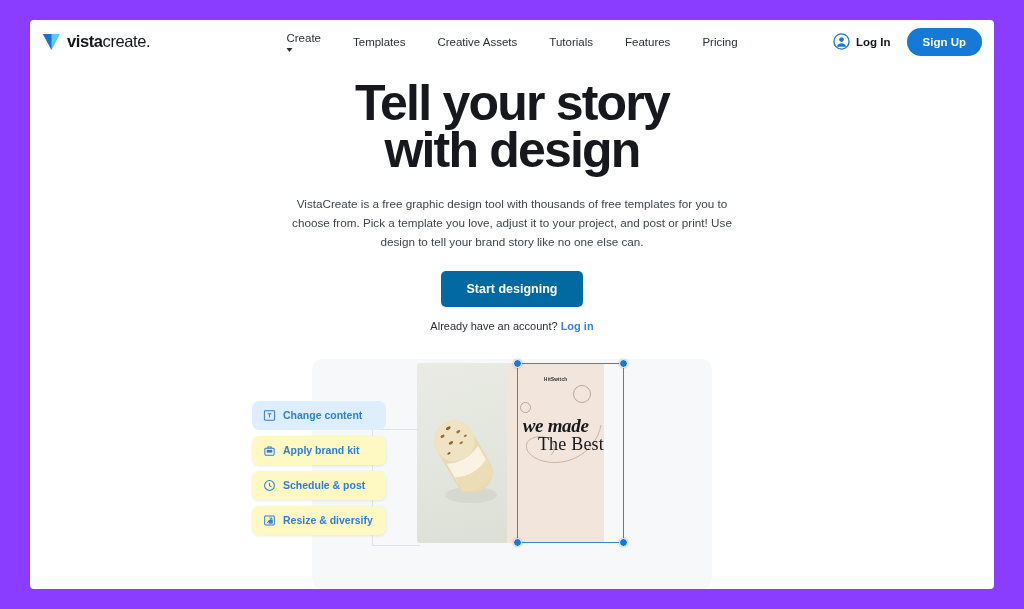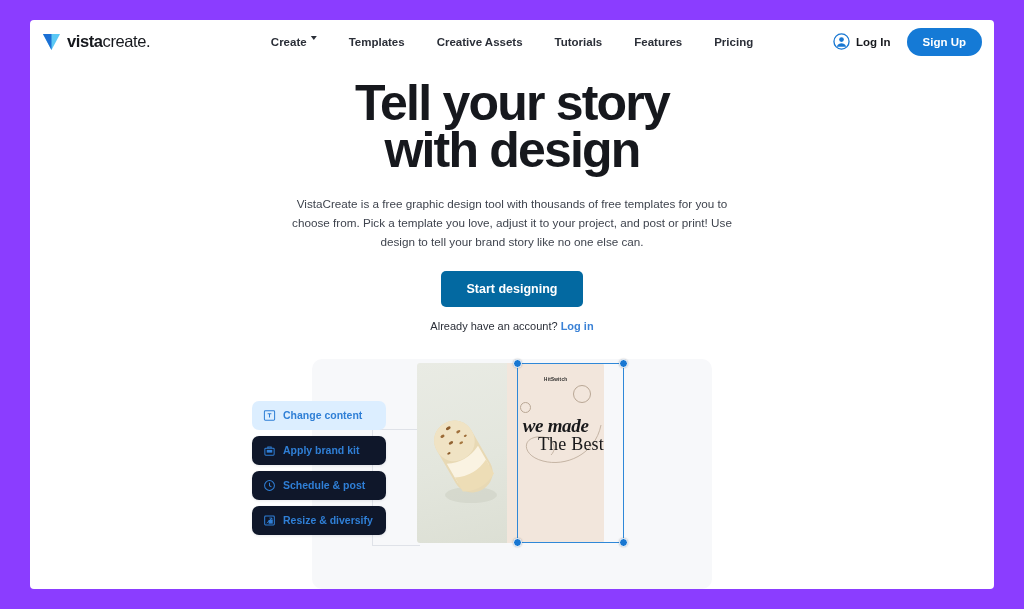--- a/index.html
+++ b/index.html
@@ -36,23 +36,23 @@
     color: #16181d; white-space: nowrap;
   }
   .logo-text b { font-weight: 700; }
   .logo-text span.light { font-weight: 400; }
 
   .nav {
     position: absolute; left: 50%; transform: translateX(-50%);
     display: flex; align-items: center; gap: 32px;
   }
   .nav-item {
-    font-size: 11.5px; font-weight: 700; color: #2b2f38;
+    font-size: 11.5px; font-weight: 400; color: #2b2f38;
     white-space: nowrap; cursor: pointer;
-    display: flex; align-items: flex-start; gap: 4px;
+    display: flex; align-items: flex-start; gap: 4px; flex-direction: column;
   }
   .caret {
     width: 0; height: 0;
     border-left: 3.5px solid transparent;
     border-right: 3.5px solid transparent;
     border-top: 4px solid #2b2f38;
     display: inline-block;
   }
 
   .header-right {
@@ -104,21 +104,21 @@
     background: #f7f8fa; border-radius: 10px;
   }
 
   .chips {
     position: absolute; left: 222px; top: 48px;
     display: flex; flex-direction: column; gap: 6px;
     z-index: 4;
   }
   .chip {
     display: flex; align-items: center; gap: 7px;
-    background: #0f172a;
+    background: #fef9c3;
     border-radius: 7px;
     padding: 8px 13px 8px 11px;
     font-size: 10.5px; font-weight: 700; color: #2f7fd6;
     white-space: nowrap; cursor: pointer;
     box-shadow: 0 1px 3px rgba(22,31,56,0.09);
   }
   .chip.active { background: #dceeff; box-shadow: none; }
   .chip-icon { width: 13px; height: 13px; display: block; flex: none; }
 
   .connector {

